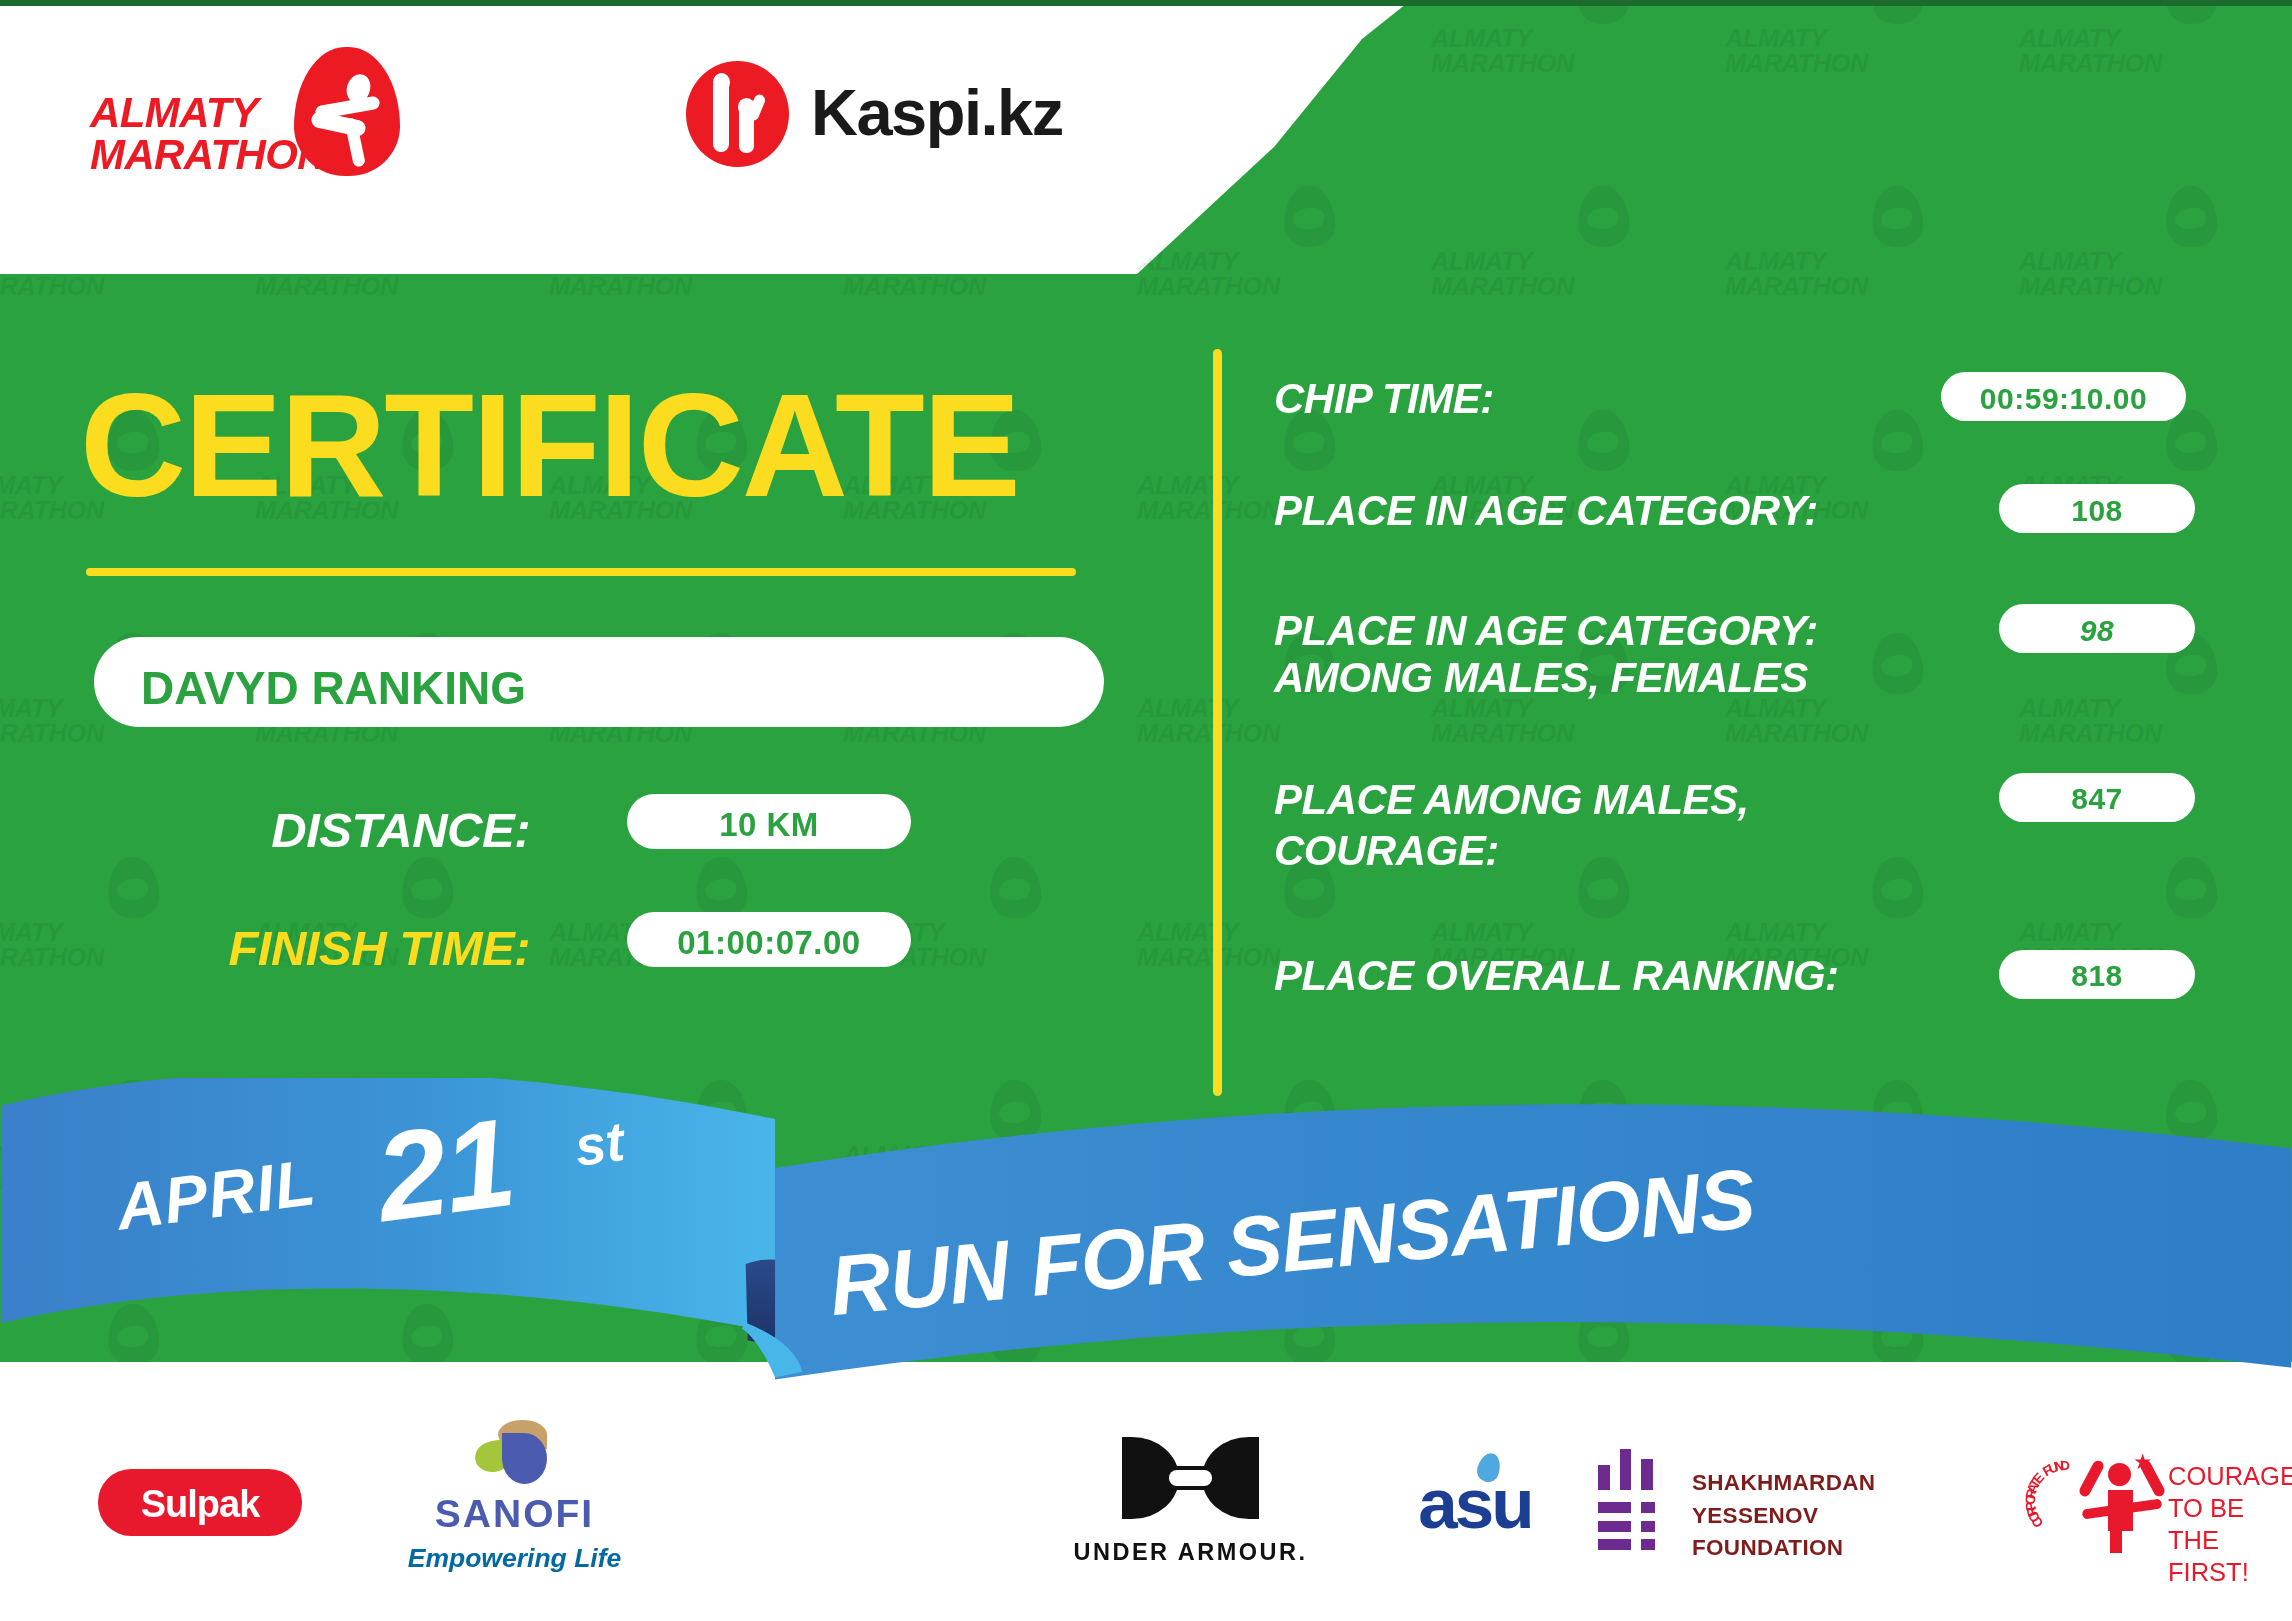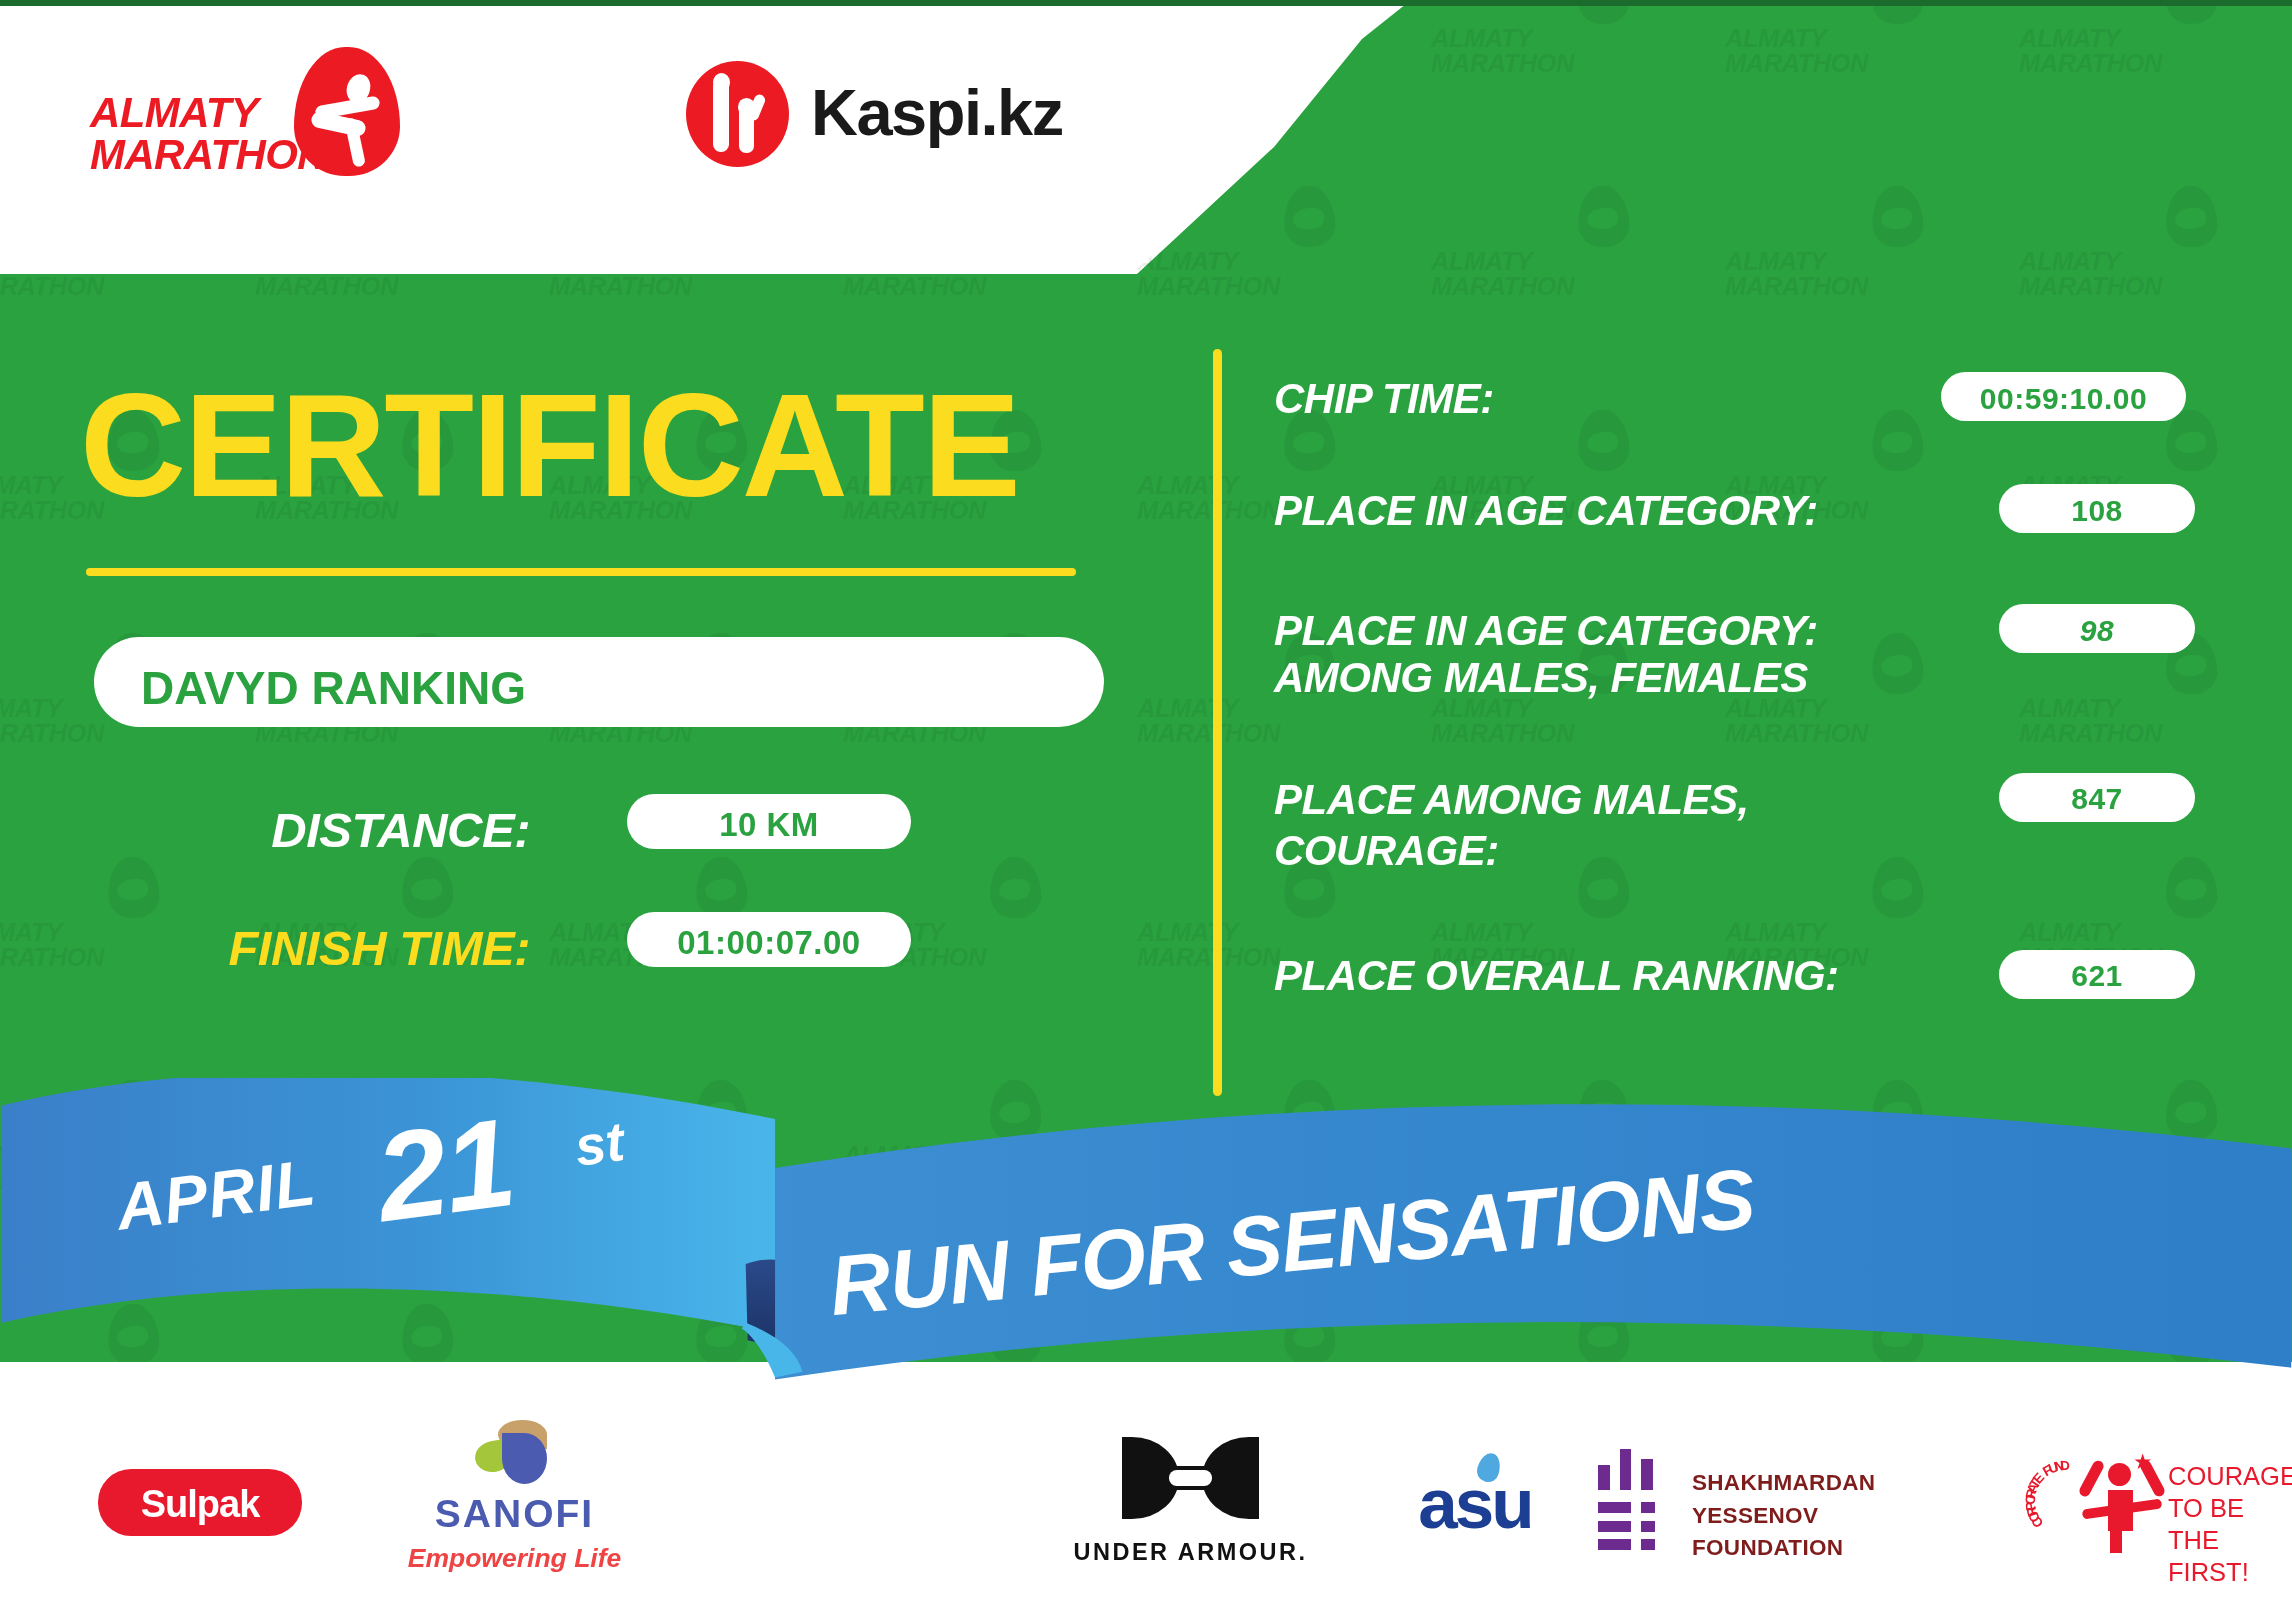--- a/index.html
+++ b/index.html
@@ -227,21 +227,21 @@
   .sanofi-mark .lime{
     position:absolute; left:5.9px; top:21.6px; width:37px; height:31px;
     background:#a4c63a; border-radius:50% 0 50% 50%; transform:rotate(-10deg);
   }
   .sanofi-name{
     position:absolute; left:0; width:225px; top:90px; text-align:center;
     color:#4a5bb0; font-weight:700; font-size:39px; letter-spacing:2px;
   }
   .sanofi-tag{
     position:absolute; left:0; width:225px; top:141px; text-align:center;
-    color:#ef4444; font-style:italic; font-weight:600; font-size:26.5px;
+    color:#0369a1; font-style:italic; font-weight:600; font-size:26.5px;
   }
   
   .sp-ori{ left:686px; width:284px; }
   .ori-name{
     position:absolute; left:0; width:284px; top:71px; text-align:center;
     color:#1d1d1d; font-weight:400; font-size:45px; letter-spacing:4.9px;
   }
   .ori-sub{
     position:absolute; left:0; width:284px; top:125px; text-align:center;
     color:#1d1d1d; font-weight:400; font-size:19.6px; letter-spacing:8.8px;
@@ -683,21 +683,21 @@
       <div class="stat-lbl" style="left:0; top:3.9px;">PLACE AMONG MALES,</div>
       <div class="stat-lbl" style="left:0; top:55px;">COURAGE:</div>
       <div class="stat-pill" style="left:725px; top:0;">
         <span>847</span>
       </div>
     </div>
 
     <div class="stat" style="height:88px">
       <div class="stat-lbl" style="left:0; top:3.9px;">PLACE OVERALL RANKING:</div>
       <div class="stat-pill" style="left:725px; top:0;">
-        <span>621</span>
+        <span>818</span>
       </div>
     </div>
   </div>
 
   <div class="ribbon-wrap">
     <svg width="2293" height="323" viewBox="0 0 2339 330">
       <defs>
         <linearGradient id="gLeft" x1="0" y1="0" x2="1" y2="0">
           <stop offset="0" stop-color="#3a7fc9"></stop>
           <stop offset="0.55" stop-color="#3b94d6"></stop>

